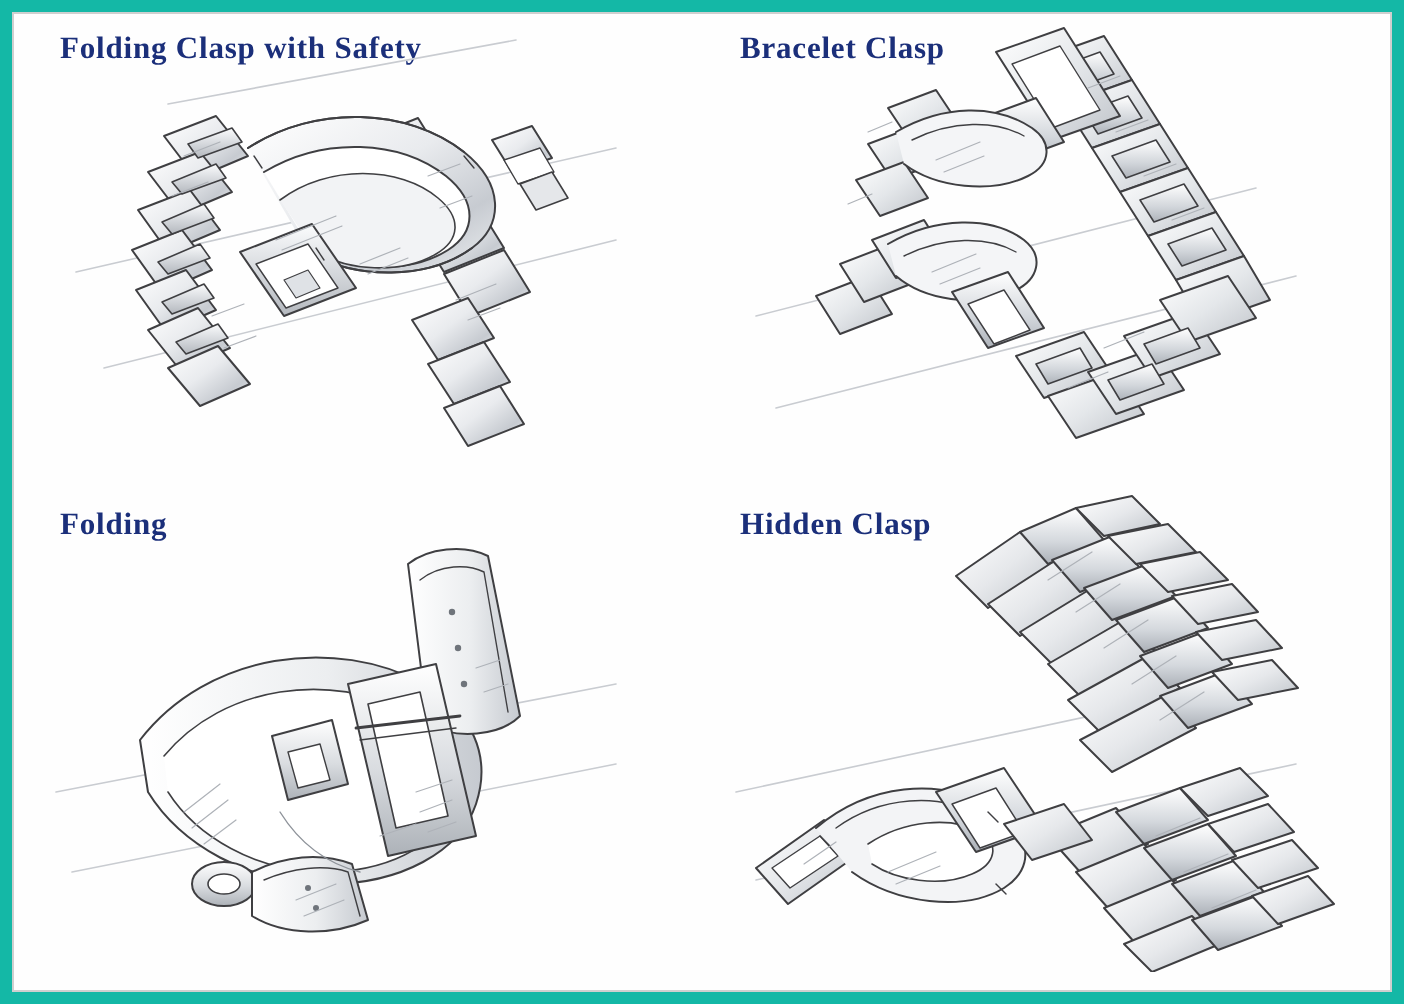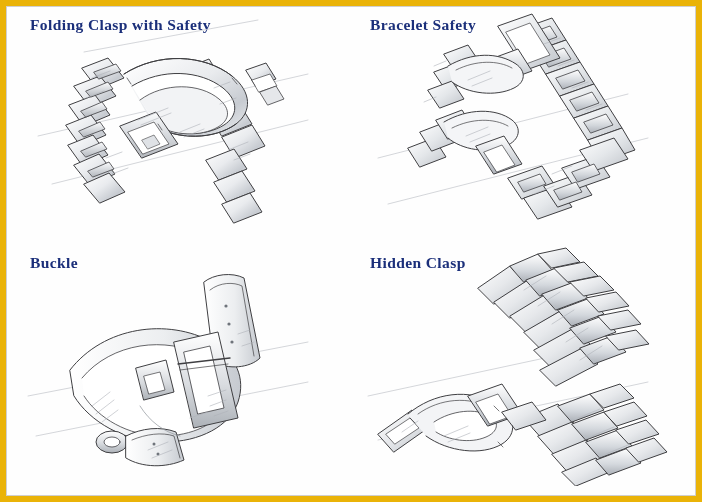--- a/index.html
+++ b/index.html
@@ -7,21 +7,21 @@
     padding: 0;
     background: #ffffff;
   }
   body {
     font-family: "Liberation Serif", serif;
   }
   #page {
     position: relative;
     width: 702px;
     height: 502px;
-    background: #eab308;
+    background: #14b8a6;
     box-sizing: border-box;
     overflow: hidden;
   }
   .frame {
     position: absolute;
     left: 6px;
     top: 6px;
     width: 690px;
     height: 490px;
     border: 1px solid #cfcfcf;
@@ -151,21 +151,21 @@
             <path d="M226 152 l16 -6"></path>
             <path d="M98 150 l16 -6"></path>
             <path d="M104 166 l16 -6"></path>
           </g>
         </g>
       </svg>
     </div>
   </div>
 
   <div class="quad q-tr">
-    <div class="caption">Bracelet Safety</div>
+    <div class="caption">Bracelet Clasp</div>
     <div class="sketch">
       <svg viewBox="0 0 337 235" xmlns="http://www.w3.org/2000/svg">
         <defs>
           <linearGradient id="gmet2" x1="0" y1="0" x2="1" y2="1">
             <stop offset="0" stop-color="#ffffff"></stop>
             <stop offset="0.5" stop-color="#e4e7ea"></stop>
             <stop offset="1" stop-color="#bfc3c9"></stop>
           </linearGradient>
           <linearGradient id="gmet2b" x1="0" y1="0" x2="0" y2="1">
             <stop offset="0" stop-color="#ffffff"></stop>
@@ -245,21 +245,21 @@
             <path d="M204 166 l20 -8"></path>
             <path d="M86 58 l12 -5"></path>
             <path d="M76 94 l12 -5"></path>
           </g>
         </g>
       </svg>
     </div>
   </div>
 
   <div class="quad q-bl">
-    <div class="caption">Buckle</div>
+    <div class="caption">Folding</div>
     <div class="sketch">
       <svg viewBox="0 0 337 240" xmlns="http://www.w3.org/2000/svg">
         <defs>
           <linearGradient id="gstrap" x1="0" y1="0" x2="1" y2="0">
             <stop offset="0" stop-color="#ffffff"></stop>
             <stop offset="0.55" stop-color="#eceef0"></stop>
             <stop offset="1" stop-color="#c6cad0"></stop>
           </linearGradient>
           <linearGradient id="gbuck" x1="0" y1="0" x2="0" y2="1">
             <stop offset="0" stop-color="#ffffff"></stop>

